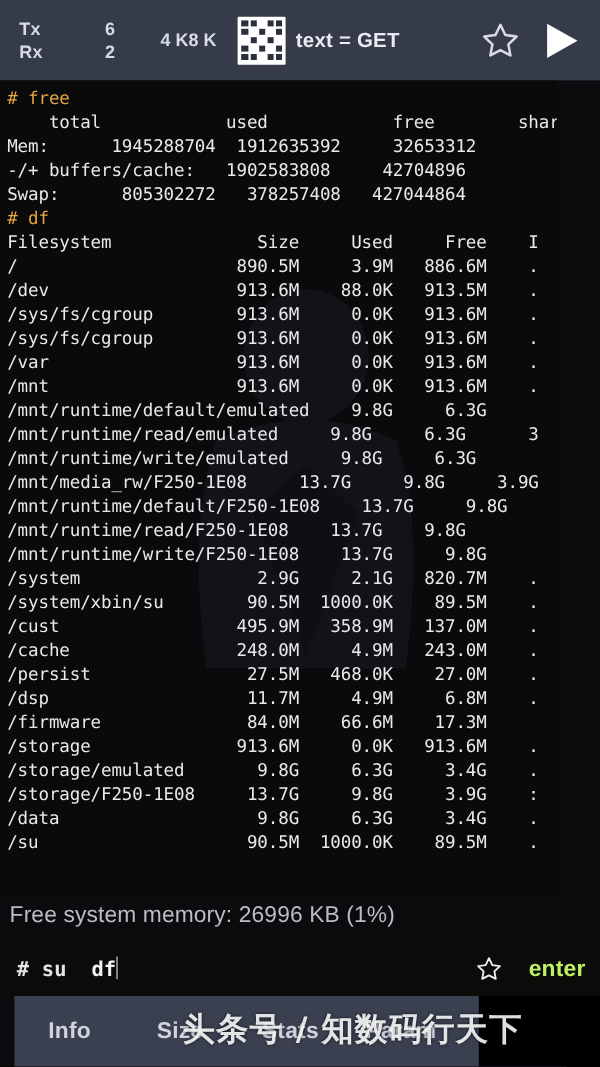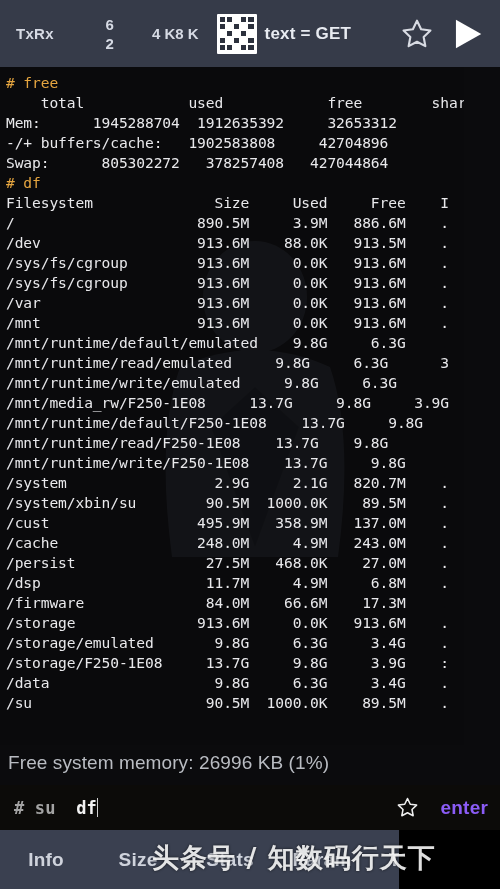--- a/index.html
+++ b/index.html
@@ -30,21 +30,21 @@
     width: 500px;
     height: 67px;
     background: #363b49;
     display: flex;
     align-items: center;
     box-sizing: border-box;
     padding: 0 14px 0 16px;
   }
   .tx-rx {
     display: flex;
-    flex-direction: row;
+    flex-direction: column;
     justify-content: center;
     font-family: "Liberation Sans", sans-serif;
     font-size: 15px;
     font-weight: 700;
     color: #d6dae4;
     line-height: 19px;
     letter-spacing: 0.3px;
   }
   .counts {
     display: flex;
@@ -156,21 +156,21 @@
     background: #0c0b09;
     display: flex;
     align-items: center;
     padding: 0 12px 0 14px;
     box-sizing: border-box;
   }
   .prompt-text {
     font-family: "DejaVu Sans Mono", "Liberation Mono", monospace;
     font-size: 17px;
     font-weight: 700;
-    color: #a3a3a3;
+    color: #e5e5e5;
     letter-spacing: 0.2px;
     white-space: pre;
   }
   .typed-text {
     font-family: "DejaVu Sans Mono", "Liberation Mono", monospace;
     font-size: 17px;
     font-weight: 700;
     color: #f2f2f2;
     white-space: pre;
   }
@@ -180,28 +180,28 @@
     height: 19px;
     background: #cfcfcf;
     vertical-align: -3px;
   }
   .input-spacer { flex: 1 1 auto; }
   .star-input { width: 23px; height: 23px; margin-right: 22px; flex: 0 0 auto; }
   .enter-btn {
     font-family: "Liberation Sans", sans-serif;
     font-size: 19px;
     font-weight: 700;
-    color: #8b5cf6;
+    color: #bef264;
     letter-spacing: 0.2px;
   }
 
   
   .tabbar {
     position: absolute;
-    left: 0; top: 830px;
+    left: 12px; top: 830px;
     width: 460px;
     height: 59px;
     background: #3a4050;
     display: flex;
     align-items: center;
     justify-content: flex-end;
   }
   .tab {
     flex: 1 1 0;
     text-align: center;

